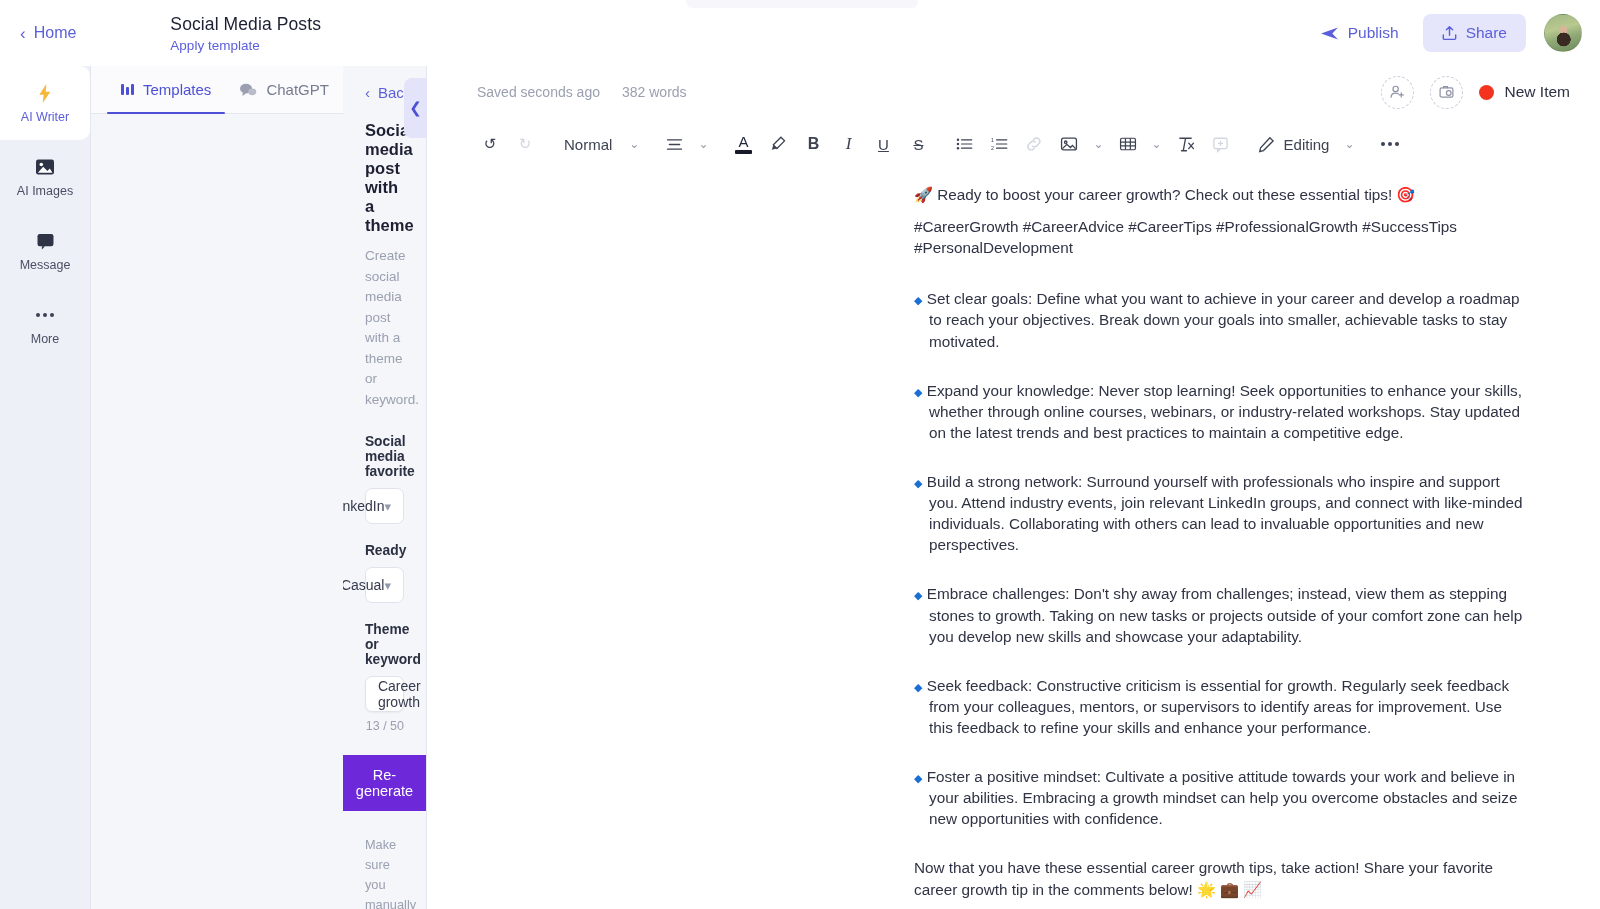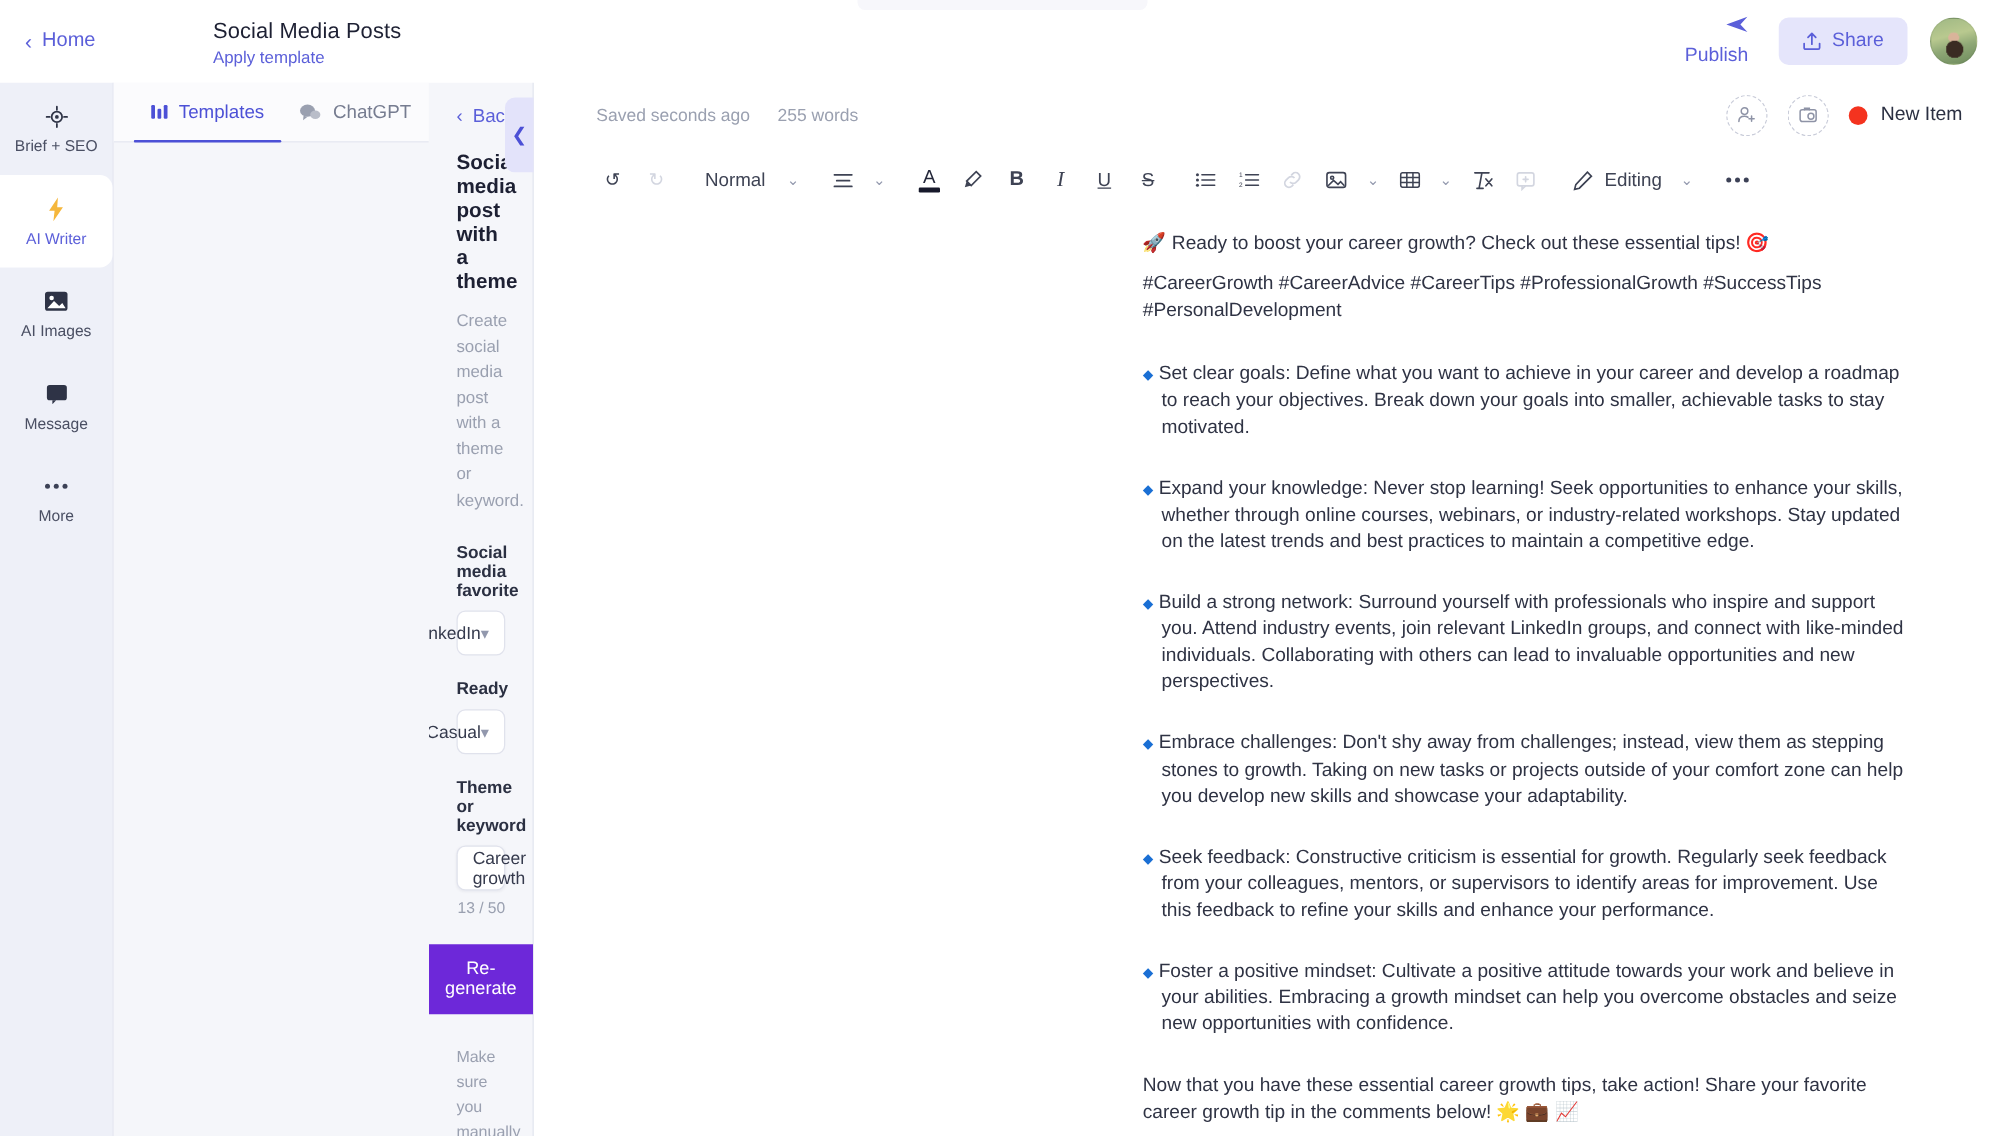--- a/index.html
+++ b/index.html
@@ -25,24 +25,23 @@
   }
   .home-chevron { font-size: 17px; line-height: 1; color: #5b5fd9; }
   .title-block { padding-left: 76px; display: flex; flex-direction: column; gap: 3px; }
   .doc-title { font-size: 17.5px; color: #1d2033; font-weight: 400; letter-spacing: .1px; }
   .apply-template { font-size: 13.5px; color: #5b5fd9; cursor: pointer; }
   .topbar-right {
     margin-left: auto; display: flex; align-items: center;
     gap: 18px; padding-right: 18px;
   }
   .publish-btn {
-    display: flex; align-items: flex-end; gap: 9px;
+    display: flex; align-items: center; gap: 9px;
     color: #5b5fd9; font-size: 15.5px; cursor: pointer;
     padding: 6px 6px;
-    flex-direction: column;
   }
   .share-btn {
     display: flex; align-items: center; gap: 9px;
     background: #e5e5fb; color: #5b5fd9; font-size: 15.5px;
     border: none; border-radius: 8px;
     padding: 10px 19px; cursor: pointer;
     font-family: inherit;
   }
   .avatar {
     width: 38px; height: 38px; border-radius: 50%;
@@ -235,30 +234,20 @@
         <span>Share</span>
       </button>
       <div class="avatar"></div>
     </div>
   </div>
 
   <div class="body-wrap">
 
     <div class="rail">
 
-      <div class="rail-item">
-        <span class="rail-icon">
-          <svg width="19" height="19" viewBox="0 0 20 20" fill="none" stroke="#2e3346" stroke-width="1.5">
-            <circle cx="10" cy="10" r="4.4"></circle>
-              <circle cx="10" cy="10" r="1.6" fill="#2e3346" stroke="none"></circle>
-            <path d="M10 1.4v2.6M10 16v2.6M1.4 10h2.6M16 10h2.6" stroke-linecap="round"></path>
-          </svg>
-        </span>
-        <span class="rail-label">Brief + SEO</span>
-      </div>
 
       <div class="rail-item active">
         <span class="rail-icon">
           <svg width="16" height="21" viewBox="0 0 16 22">
             <path d="M9.4 1 L2 12.2 h4.6 L5.6 21 L13.6 9.2 H8.8 Z" fill="#f5b73c"></path>
           </svg>
         </span>
         <span class="rail-label">AI Writer</span>
       </div>
 
@@ -358,21 +347,21 @@
         </div>
 
         <div class="disclaimer">Make sure you manually review all AI generated text.</div>
       </div>
     </div>
 
     <div class="editor">
 
       <div class="editor-status">
         <span class="status-text">Saved seconds ago</span>
-        <span class="status-text">255 words</span>
+        <span class="status-text">382 words</span>
 
         <div class="status-right">
           <div class="dashed-btn">
             <svg width="17" height="16" viewBox="0 0 18 17" fill="none" stroke="#8e93a6" stroke-width="1.3">
               <circle cx="7" cy="5.2" r="2.8"></circle>
               <path d="M2.2 14c0-2.8 2.1-4.4 4.8-4.4 1.1 0 2.1.3 2.9.8" stroke-linecap="round"></path>
               <path d="M13 9.4v4.4M10.8 11.6h4.4" stroke-linecap="round"></path>
             </svg>
           </div>
           <div class="dashed-btn">

